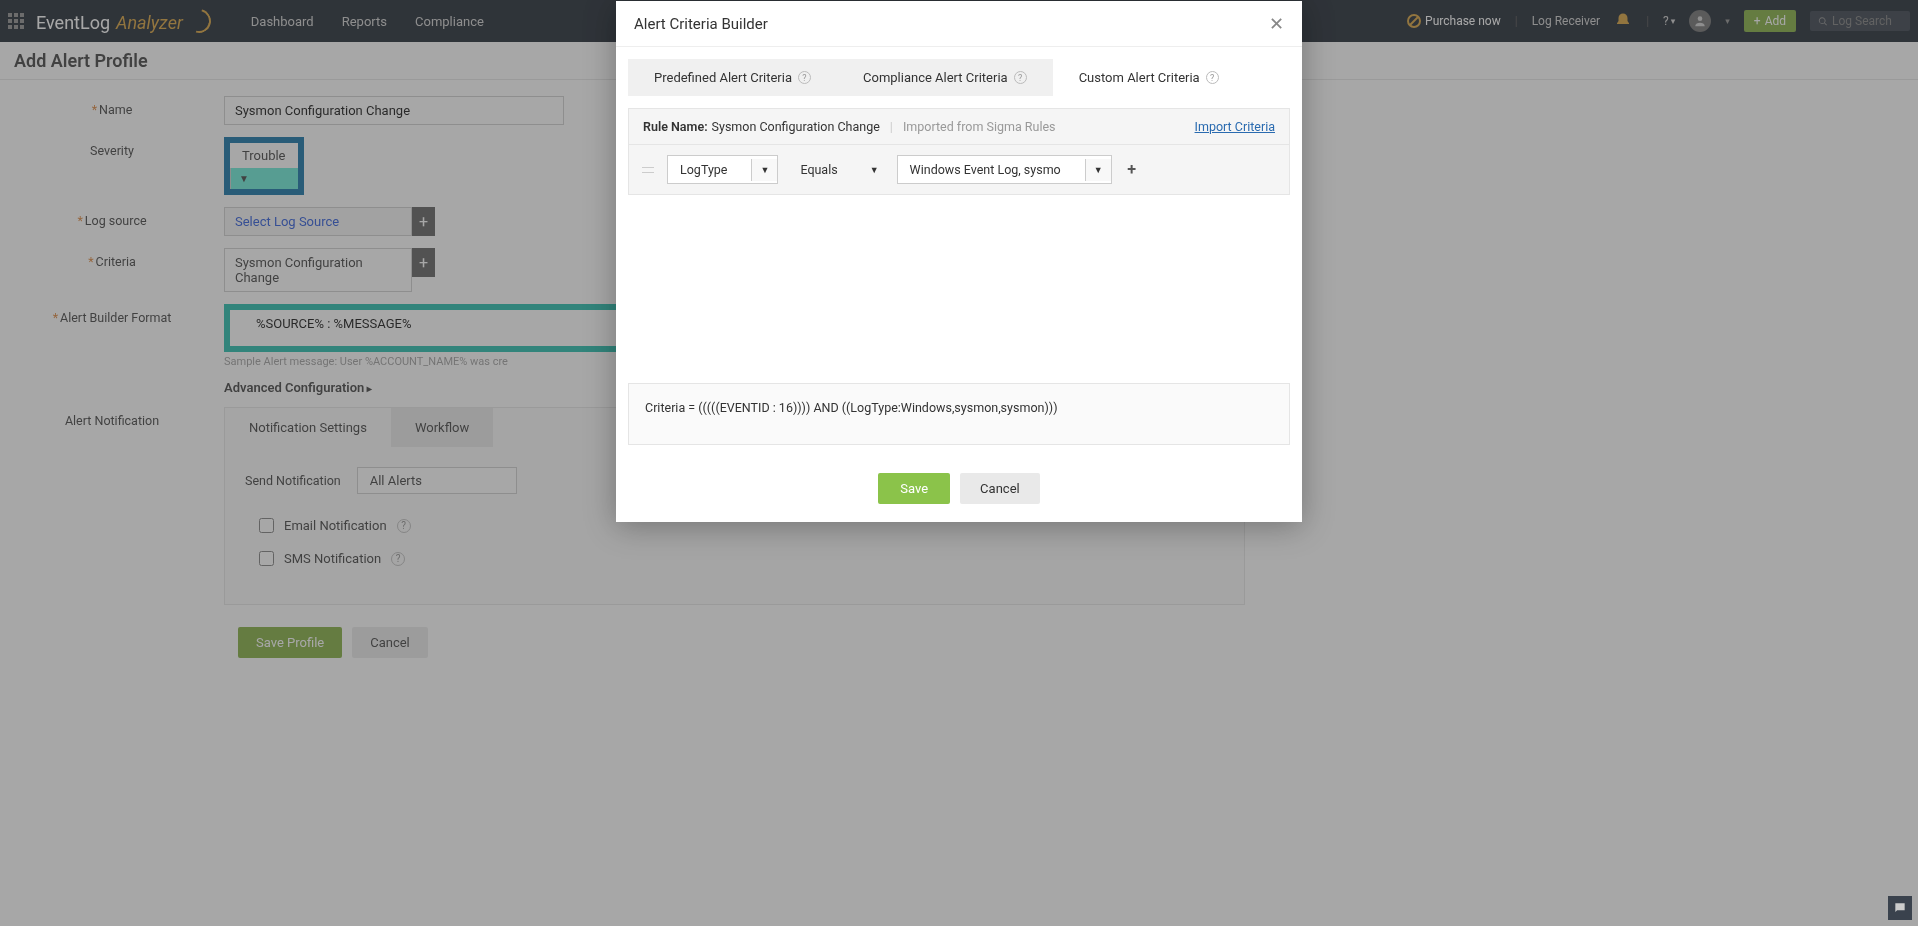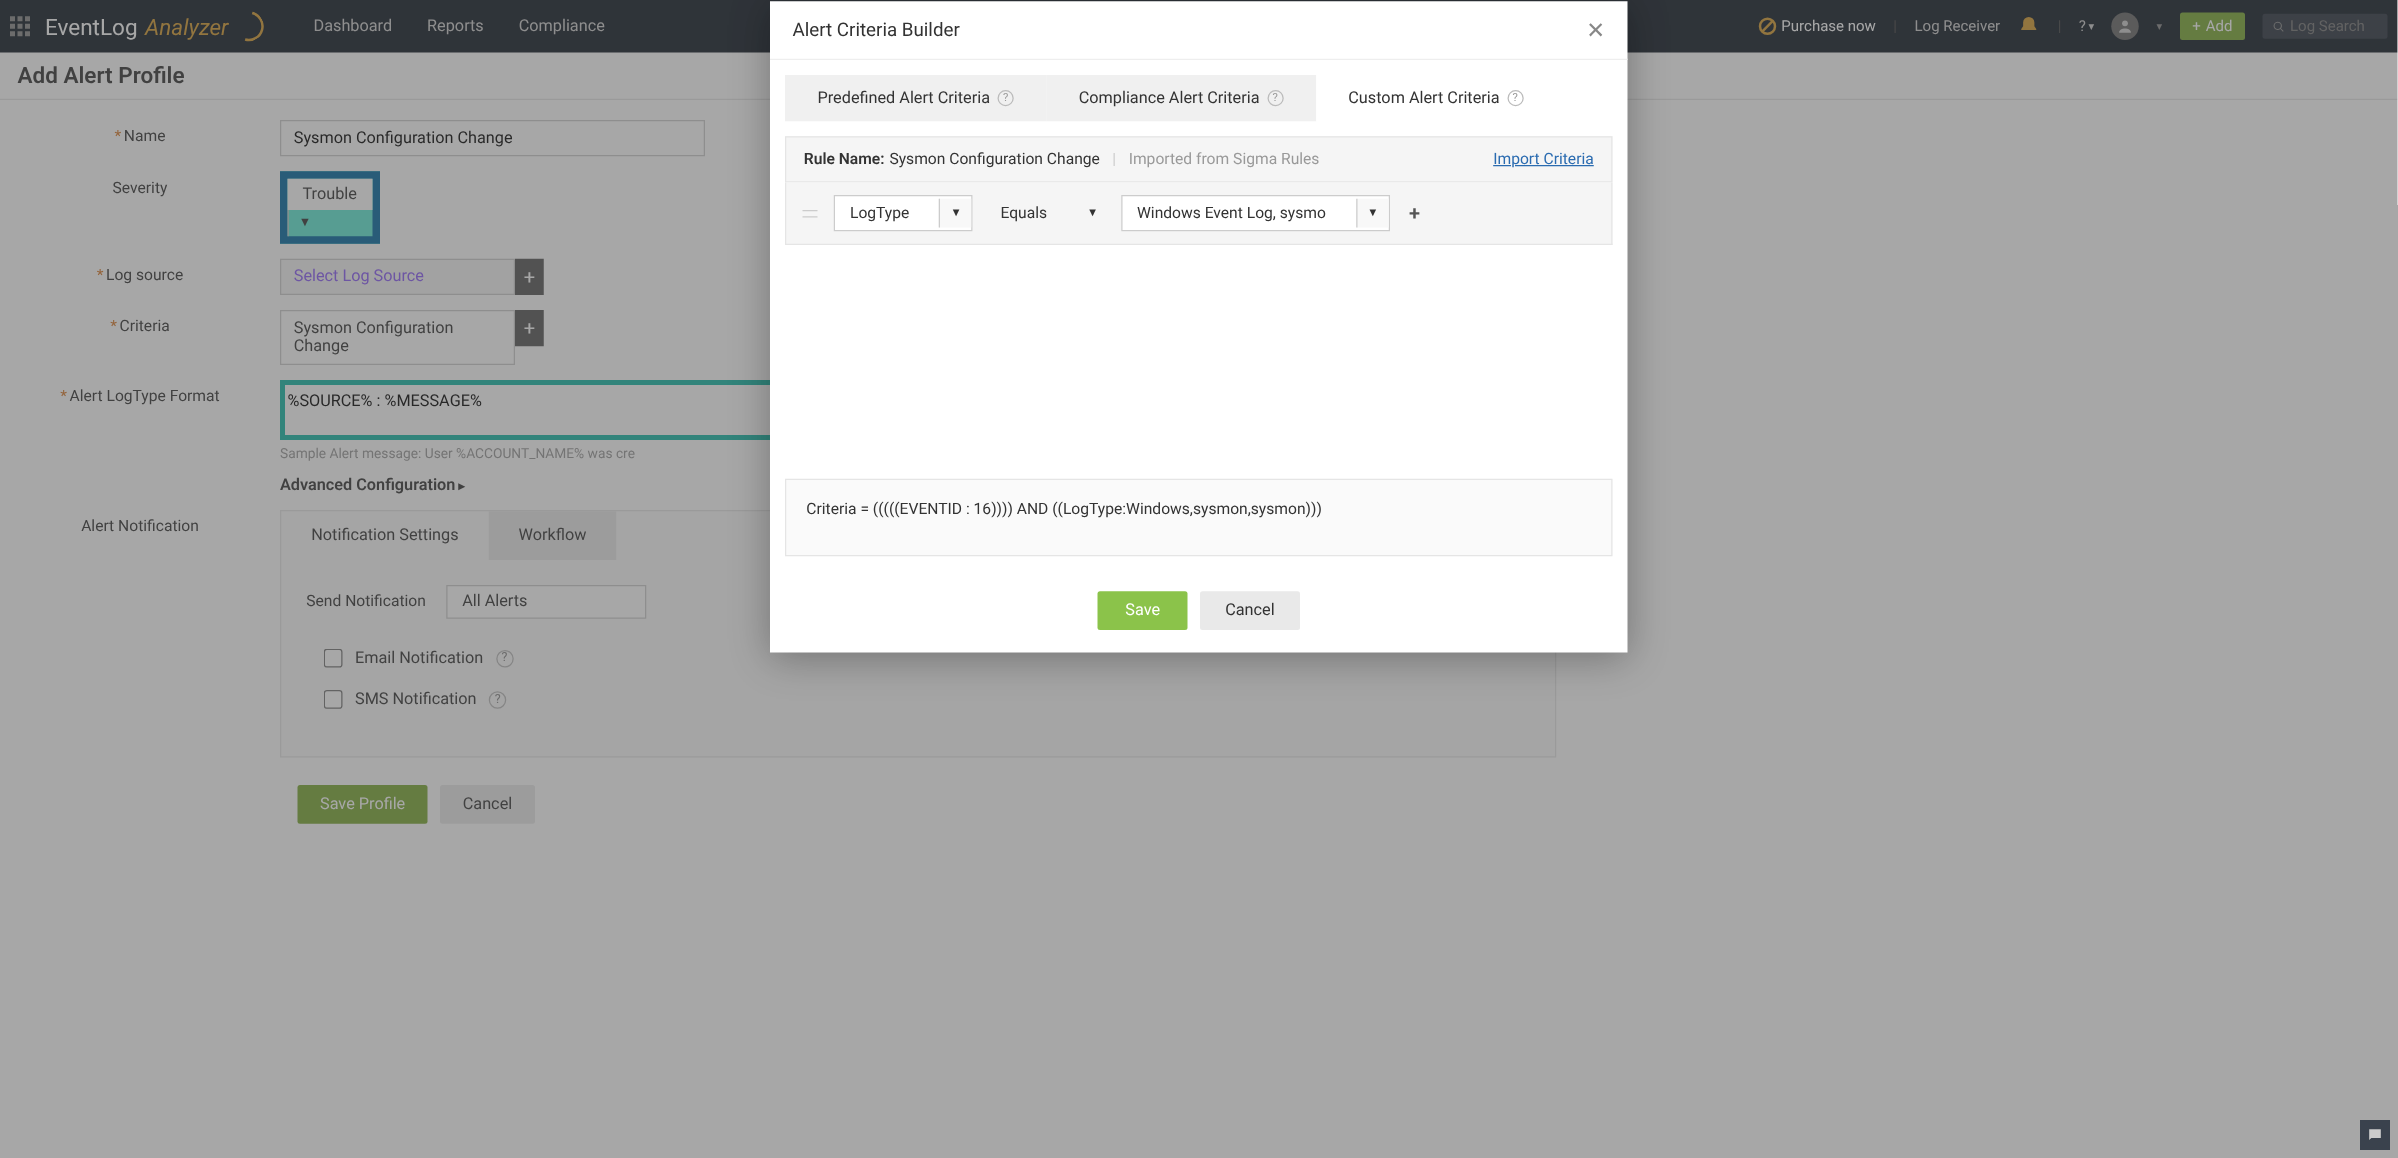--- a/index.html
+++ b/index.html
@@ -35,24 +35,24 @@
 
 .form-area { padding: 16px 14px; }
 .form-row { display: flex; align-items: flex-start; margin-bottom: 12px; }
 .form-label { width: 210px; text-align: center; padding-right: 14px; padding-top: 6px; font-size: 12.5px; color: #333; }
 .form-label .req { color: #d97a2a; margin-right: 2px; }
 .form-control { flex: 0 0 auto; }
 .text-input { border: 1px solid #ccc; padding: 6px 10px; font-size: 13px; width: 340px; background: #fff; }
 .select-wrap { display: inline-flex; border: 6px solid #0369a1; background: #5eead4; flex-direction: column; }
 .select-wrap .sel-val { padding: 5px 12px; font-size: 13px; min-width: 68px; background: #fff; }
 .select-wrap .sel-arrow { padding: 5px 8px; border-left: 1px solid #ccc; font-size: 10px; }
-.placeholder-input { border: 1px solid #ccc; background: #f5f5f5; padding: 6px 10px; color: #8b5cf6; width: 188px; font-size: 13px; display: inline-block; }
+.placeholder-input { border: 1px solid #ccc; background: #f5f5f5; padding: 6px 10px; color: #1d4ed8; width: 188px; font-size: 13px; display: inline-block; }
 .placeholder-input.white { background: #fff; }
 .icon-btn { width: 23px; height: 29px; background: #555; color: #fff; border: none; font-size: 16px; margin-left: 0; cursor: pointer; vertical-align: top; }
-.msg-textarea { border: 4px solid #14b8a6; padding: 6px 2px; font-size: 13px; width: 460px; height: 48px; resize: none; }
+.msg-textarea { border: 6px solid #14b8a6; padding: 6px 26px; font-size: 13px; width: 460px; height: 48px; resize: none; }
 .sample-text { font-size: 11px; color: #999; }
 .adv-config { font-weight: 600; font-size: 13px; }
 .adv-config::after { content: ' ▸'; font-size: 10px; }
 
 .notif-panel { background: #fafafa; border: 1px solid #e5e5e5; margin-left: 0; padding: 0; width: 1021px; }
 .notif-tabs { display: flex; }
 .notif-tab { padding: 12px 24px; font-size: 13px; color: #333; cursor: pointer; }
 .notif-tab.active { background: transparent; }
 .notif-tab:not(.active) { background: #e9e9e9; }
 .notif-body { padding: 20px; }
@@ -189,21 +189,21 @@
     </div>
   </div>
   <div class="form-row">
     <div class="form-label"><span class="req">*</span><span>Criteria</span></div>
     <div class="form-control" style="display:flex">
       <span class="placeholder-input white" style="color:#333">Sysmon Configuration Change</span>
       <button class="icon-btn">+</button>
     </div>
   </div>
   <div class="form-row">
-    <div class="form-label"><span class="req">*</span><span>Alert LogType Format</span></div>
+    <div class="form-label"><span class="req">*</span><span>Alert Builder Format</span></div>
     <div class="form-control">
       <textarea class="msg-textarea" style="">%SOURCE% : %MESSAGE%</textarea>
       <div class="sample-text">Sample Alert message: User %ACCOUNT_NAME% was cre</div>
     </div>
   </div>
   <div class="form-row">
     <div class="form-label"></div>
     <div class="form-control"><span class="adv-config">Advanced Configuration</span></div>
   </div>
   <div class="form-row">

